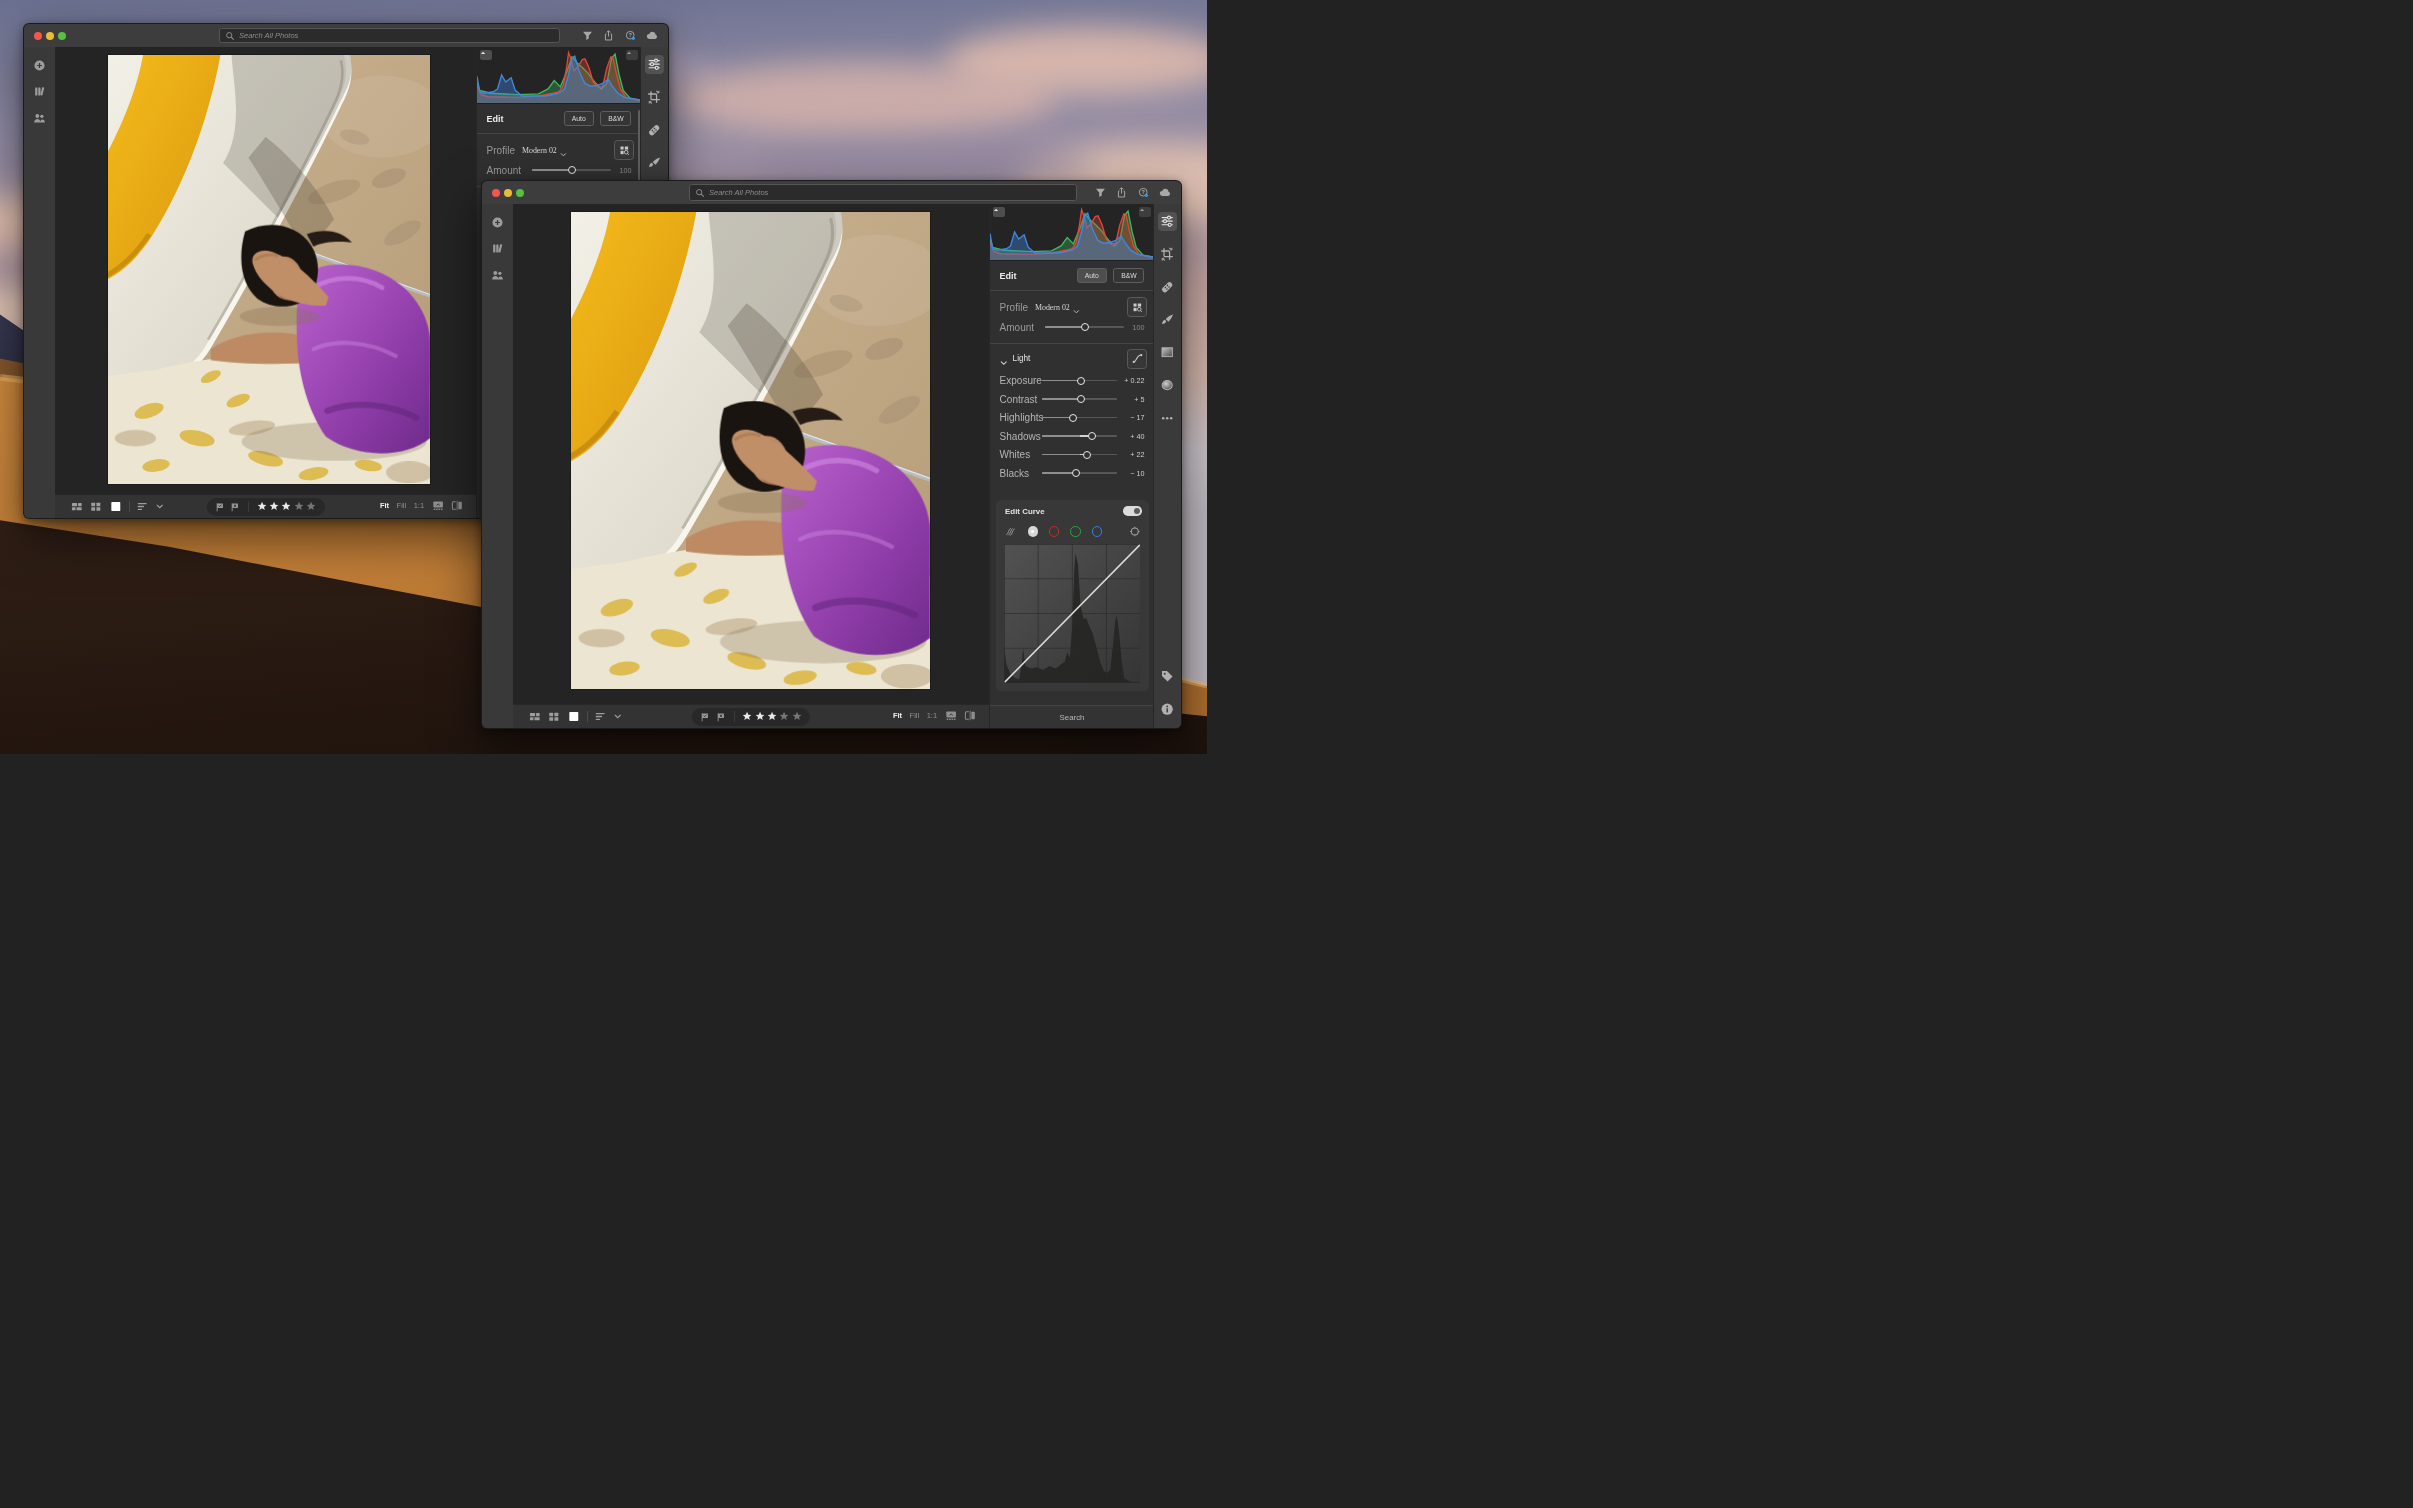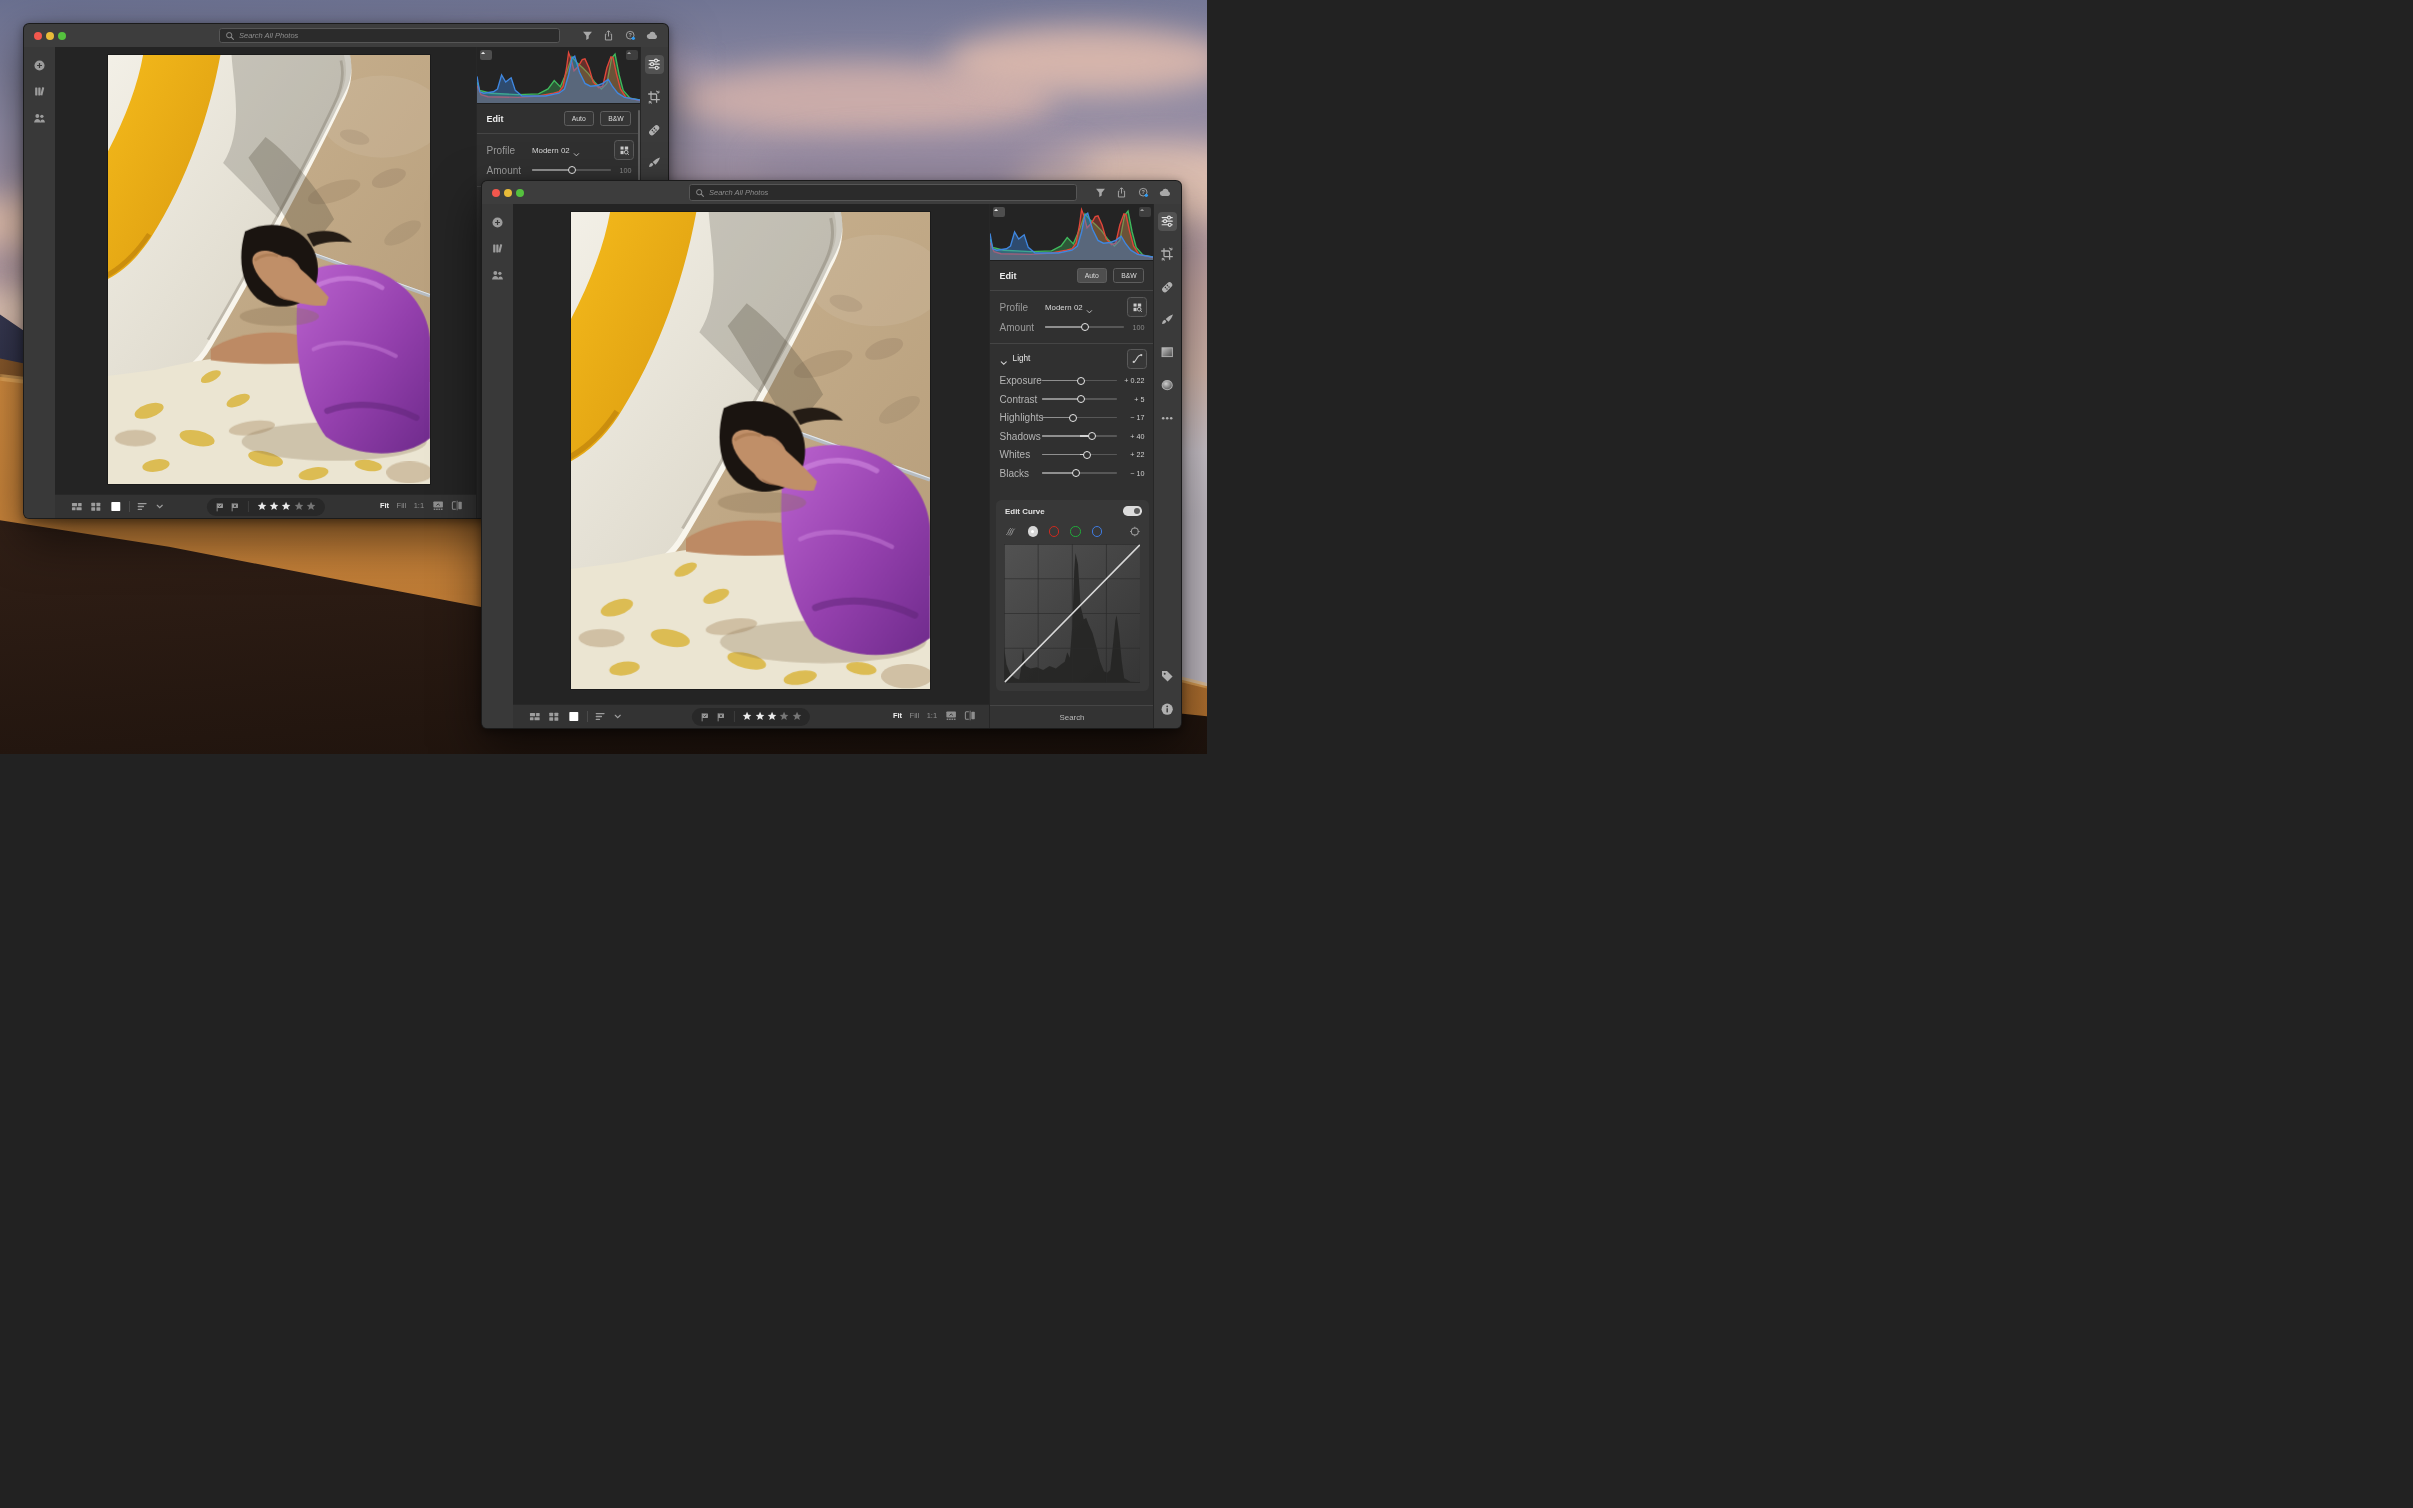--- a/index.html
+++ b/index.html
@@ -64,21 +64,21 @@
   .collapse-btn svg{width:6.2px;height:5.5px;}
   .cb-l{left:3.4px;background:#4e4e4e;color:#e9e9e9;}
   .cb-r{right:3.4px;background:#3e3e3e;color:#9a9a9a;}
   .edit-row{height:29px;display:flex;align-items:center;padding:0 9.6px;}
   .edit-title{color:#ececec;font-size:9px;font-weight:bold;flex:0 0 auto;}
   .pbtn{font-size:6.8px;color:#dcdcdc;border:0.7px solid #5e5e5e;border-radius:2.7px;padding:2.7px 6.8px;margin-left:6.8px;background:#353535;}
   .pbtn.lit{background:#4e4e4e;}
   .hdiv{height:0.7px;background:#454545;margin:0;}
   .profile-row{height:22px;display:flex;align-items:center;padding:0 8.2px 0 9.6px;position:relative;}
   .lab{color:#9a9a9a;font-size:10px;}
-  .profile-val{color:#d8d8d8;font-size:7.9px;margin-left:17px;}
+  .profile-val{color:#d8d8d8;font-size:7.9px;margin-left:7px;font-family:Liberation Serif, serif;}
   .chev{width:6.8px;height:5.5px;color:#bdbdbd;margin-left:3.4px;display:inline-block;}
   .sq-btn{position:absolute;right:6.8px;width:18px;height:18px;border:0.7px solid #5a5a5a;border-radius:3.4px;
     display:flex;align-items:center;justify-content:center;color:#c9c9c9;background:#373737;}
   .sq-btn svg{width:11px;height:11px;}
   .amount-row{height:18px;display:flex;align-items:center;padding:0 9.6px;}
   .amount-row .slider{flex:1;margin:0 8.2px 0 11px;}
   .aval{color:#8a8a8a;font-size:7.2px;}
   .light-hd{height:25px;display:flex;align-items:center;padding:0 8.2px 0 9.6px;position:relative;margin-top:2.7px;}
   .light-hd .chv{width:7.5px;height:6.2px;color:#cfcfcf;margin-right:5.5px;}
   .light-title{color:#e6e6e6;font-size:8.2px;font-weight:normal;}

